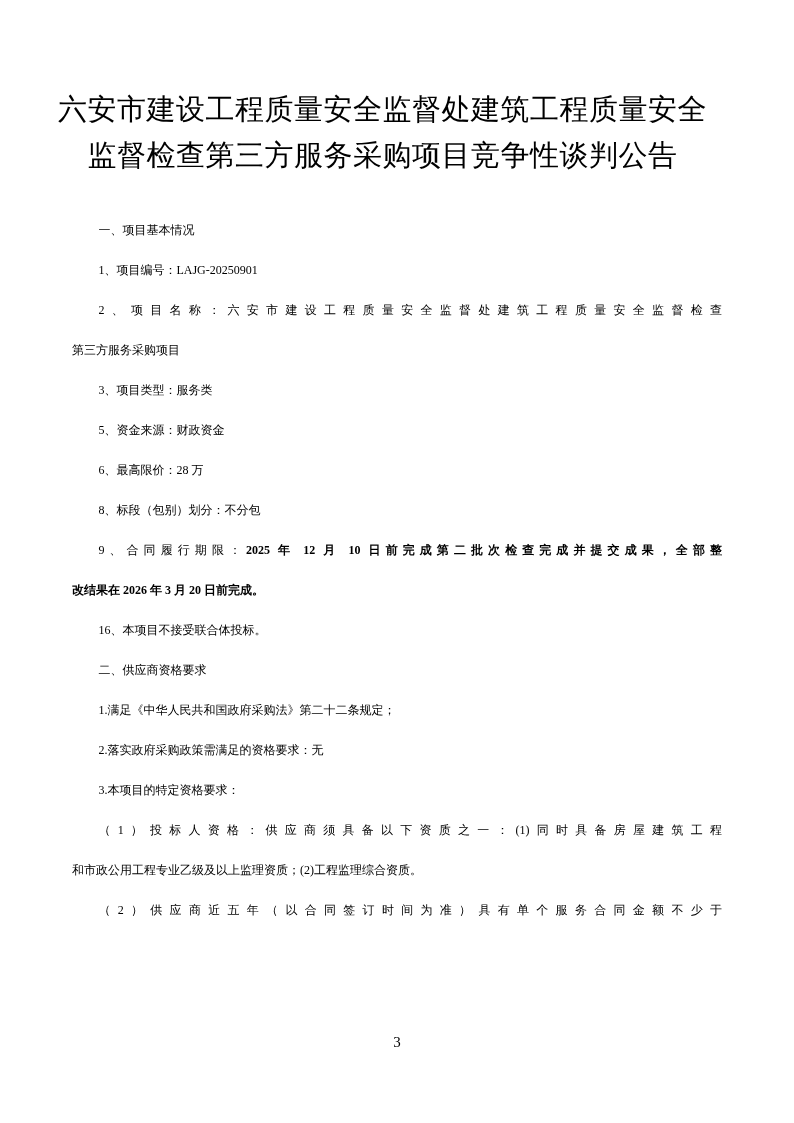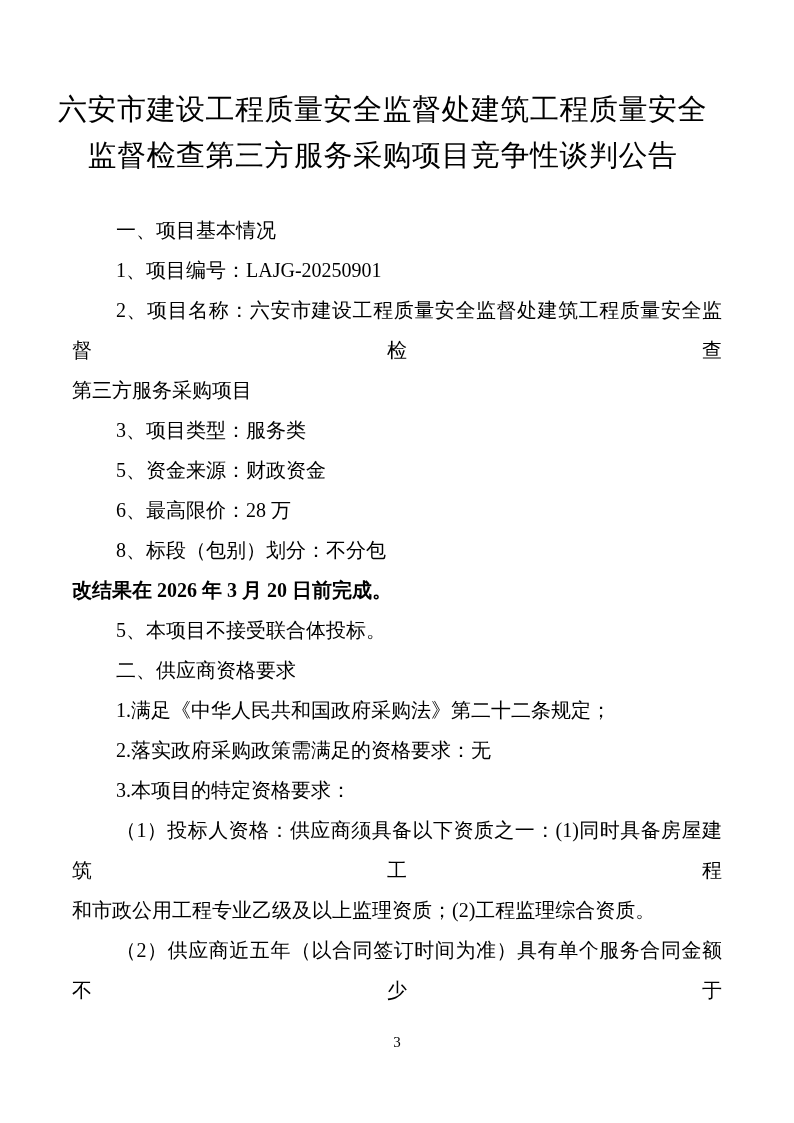--- a/index.html
+++ b/index.html
@@ -27,21 +27,21 @@
   }
   .title-line {
     display: block;
   }
   .content {
     margin: 32px 72px 0 72px;
     width: 650px;
   }
   .line {
     margin: 0;
-    font-size: 20px;
+    font-size: 12px;
     line-height: 40px;
     text-align: left;
   }
   .line.indent {
     text-indent: 2.2em;
   }
   .line.stretch {
     text-align: justify;
     text-align-last: justify;
   }
@@ -69,22 +69,23 @@
 
   <main class="content" id="content">
       <p class="line indent"><span>一、项目基本情况</span></p>
       <p class="line indent"><span>1、项目编号：LAJG-20250901</span></p>
       <p class="line indent stretch"><span>2、项目名称：六安市建设工程质量安全监督处建筑工程质量安全监督检查</span></p>
       <p class="line"><span>第三方服务采购项目</span></p>
       <p class="line indent"><span>3、项目类型：服务类</span></p>
       <p class="line indent"><span>5、资金来源：财政资金</span></p>
       <p class="line indent"><span>6、最高限价：28 万</span></p>
       <p class="line indent"><span>8、标段（包别）划分：不分包</span></p>
+      <p class="line indent stretch"><span>9、合同履行期限：</span><span class="bold">2025 年 12 月 10 日前完成第二批次检查完成并提交成果，全部整</span></p>
       <p class="line"><span class="bold">改结果在 2026 年 3 月 20 日前完成。</span></p>
-      <p class="line indent"><span>5、本项目不接受联合体投标。</span></p>
+      <p class="line indent"><span>16、本项目不接受联合体投标。</span></p>
       <p class="line indent"><span>二、供应商资格要求</span></p>
       <p class="line indent"><span>1.满足《中华人民共和国政府采购法》第二十二条规定；</span></p>
       <p class="line indent"><span>2.落实政府采购政策需满足的资格要求：无</span></p>
       <p class="line indent"><span>3.本项目的特定资格要求：</span></p>
       <p class="line indent stretch"><span>（1）投标人资格：供应商须具备以下资质之一：(1)同时具备房屋建筑工程</span></p>
       <p class="line"><span>和市政公用工程专业乙级及以上监理资质；(2)工程监理综合资质。</span></p>
       <p class="line indent stretch"><span>（2）供应商近五年（以合同签订时间为准）具有单个服务合同金额不少于</span></p>
     </main>
 
   <div class="page-number">3</div>

